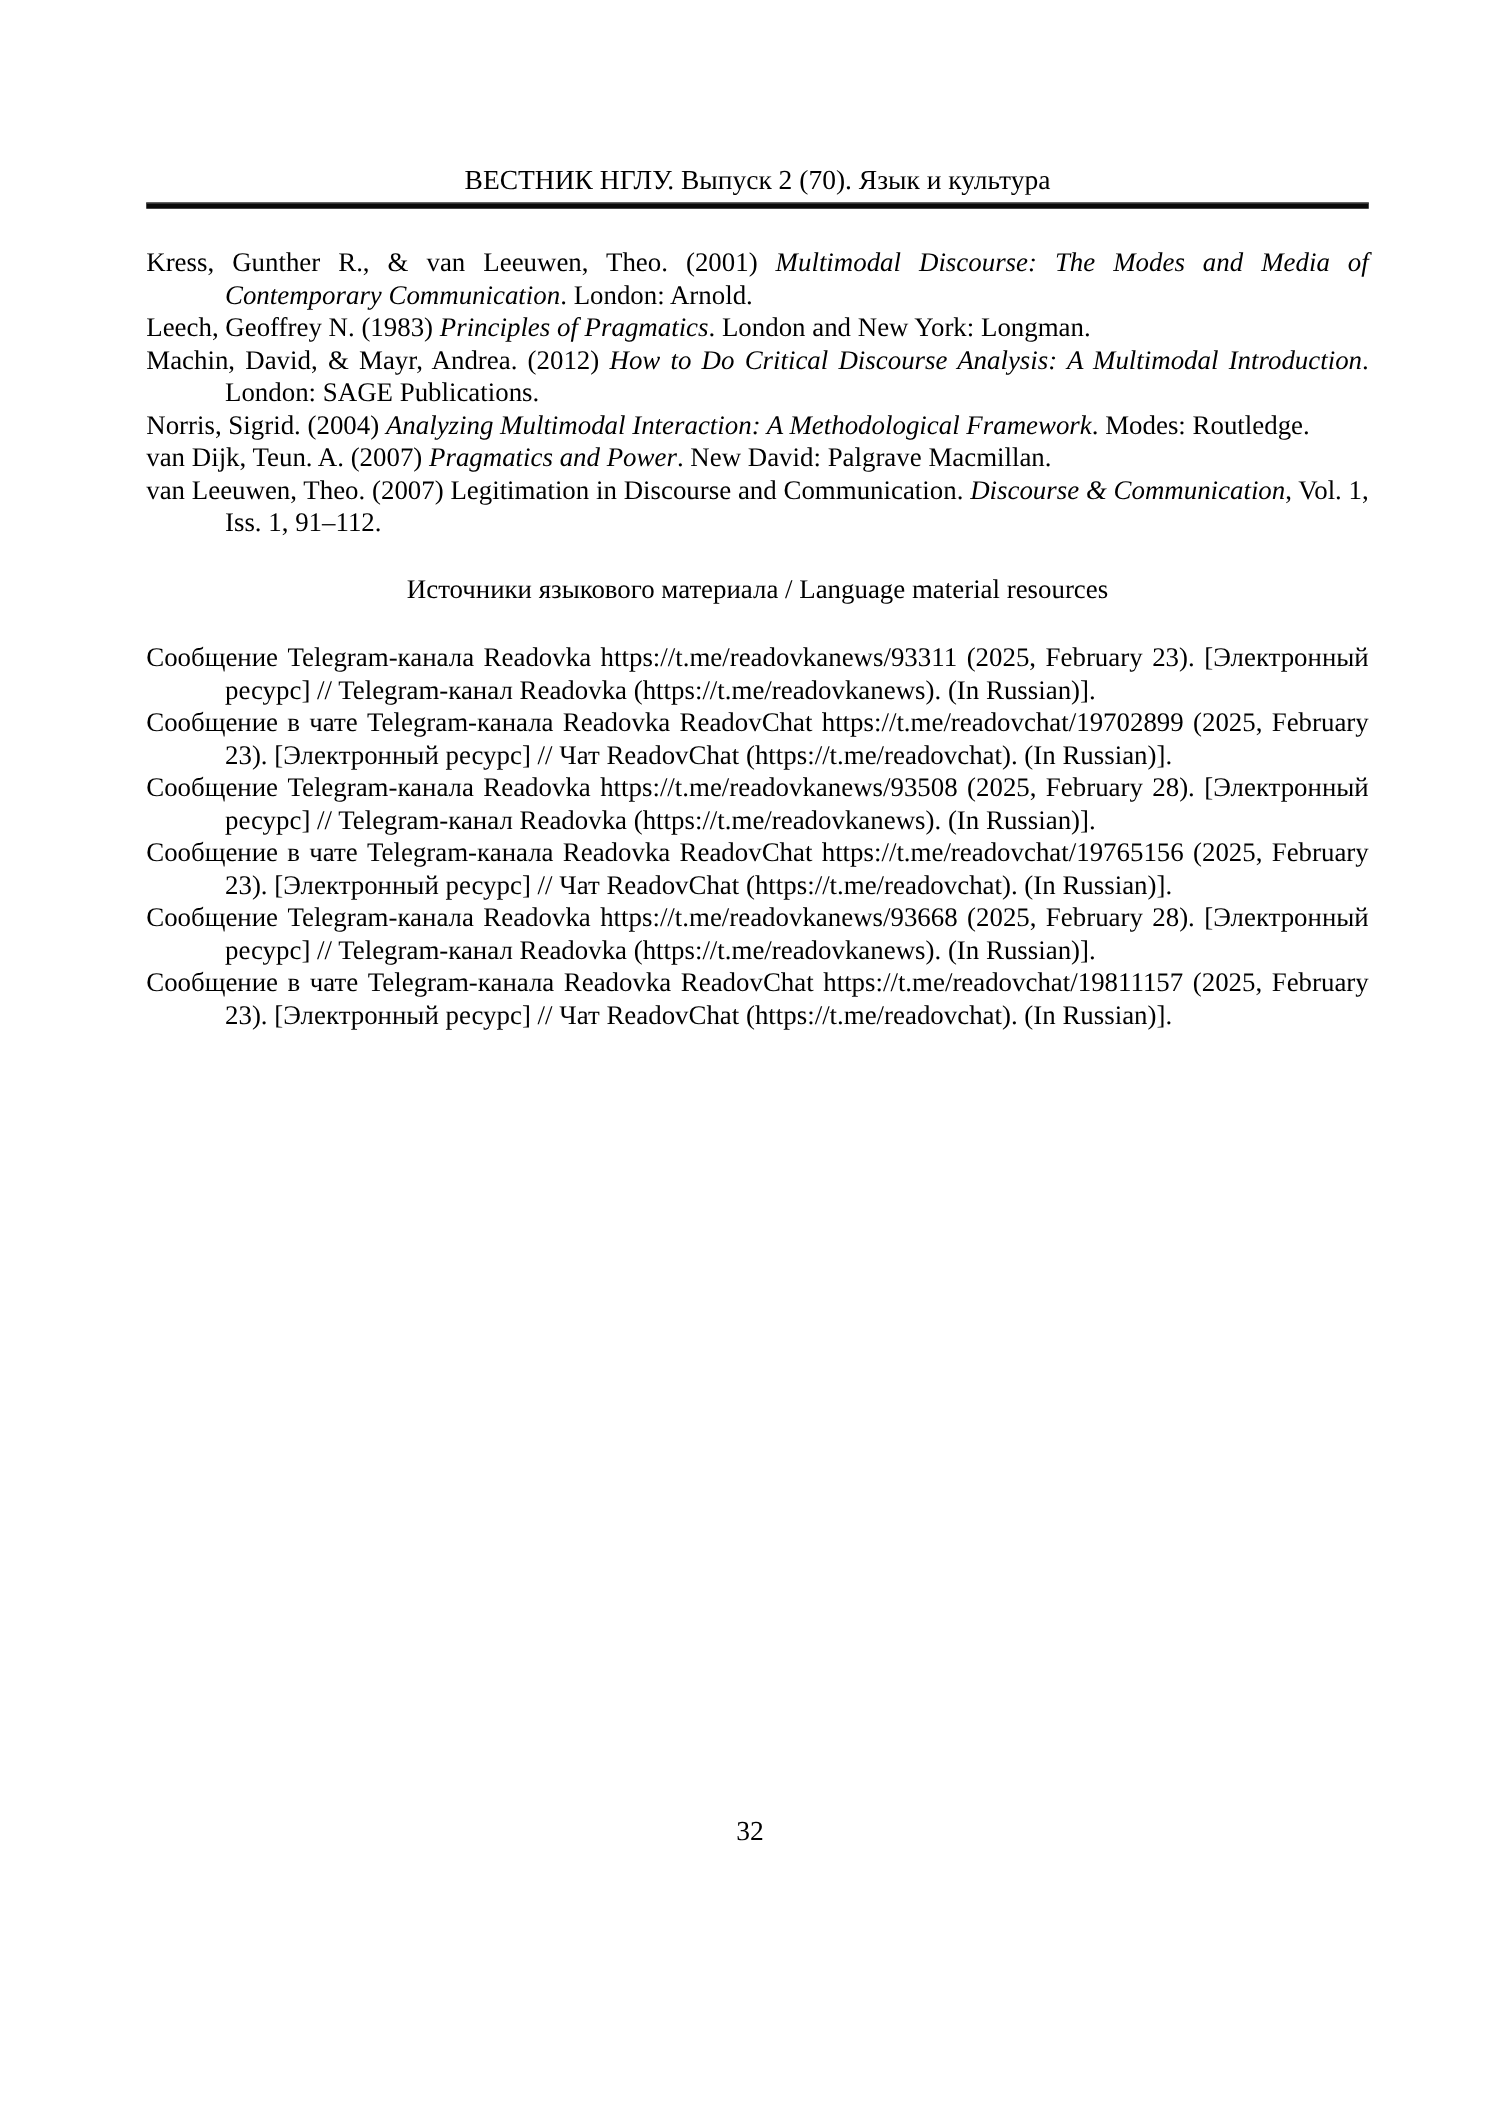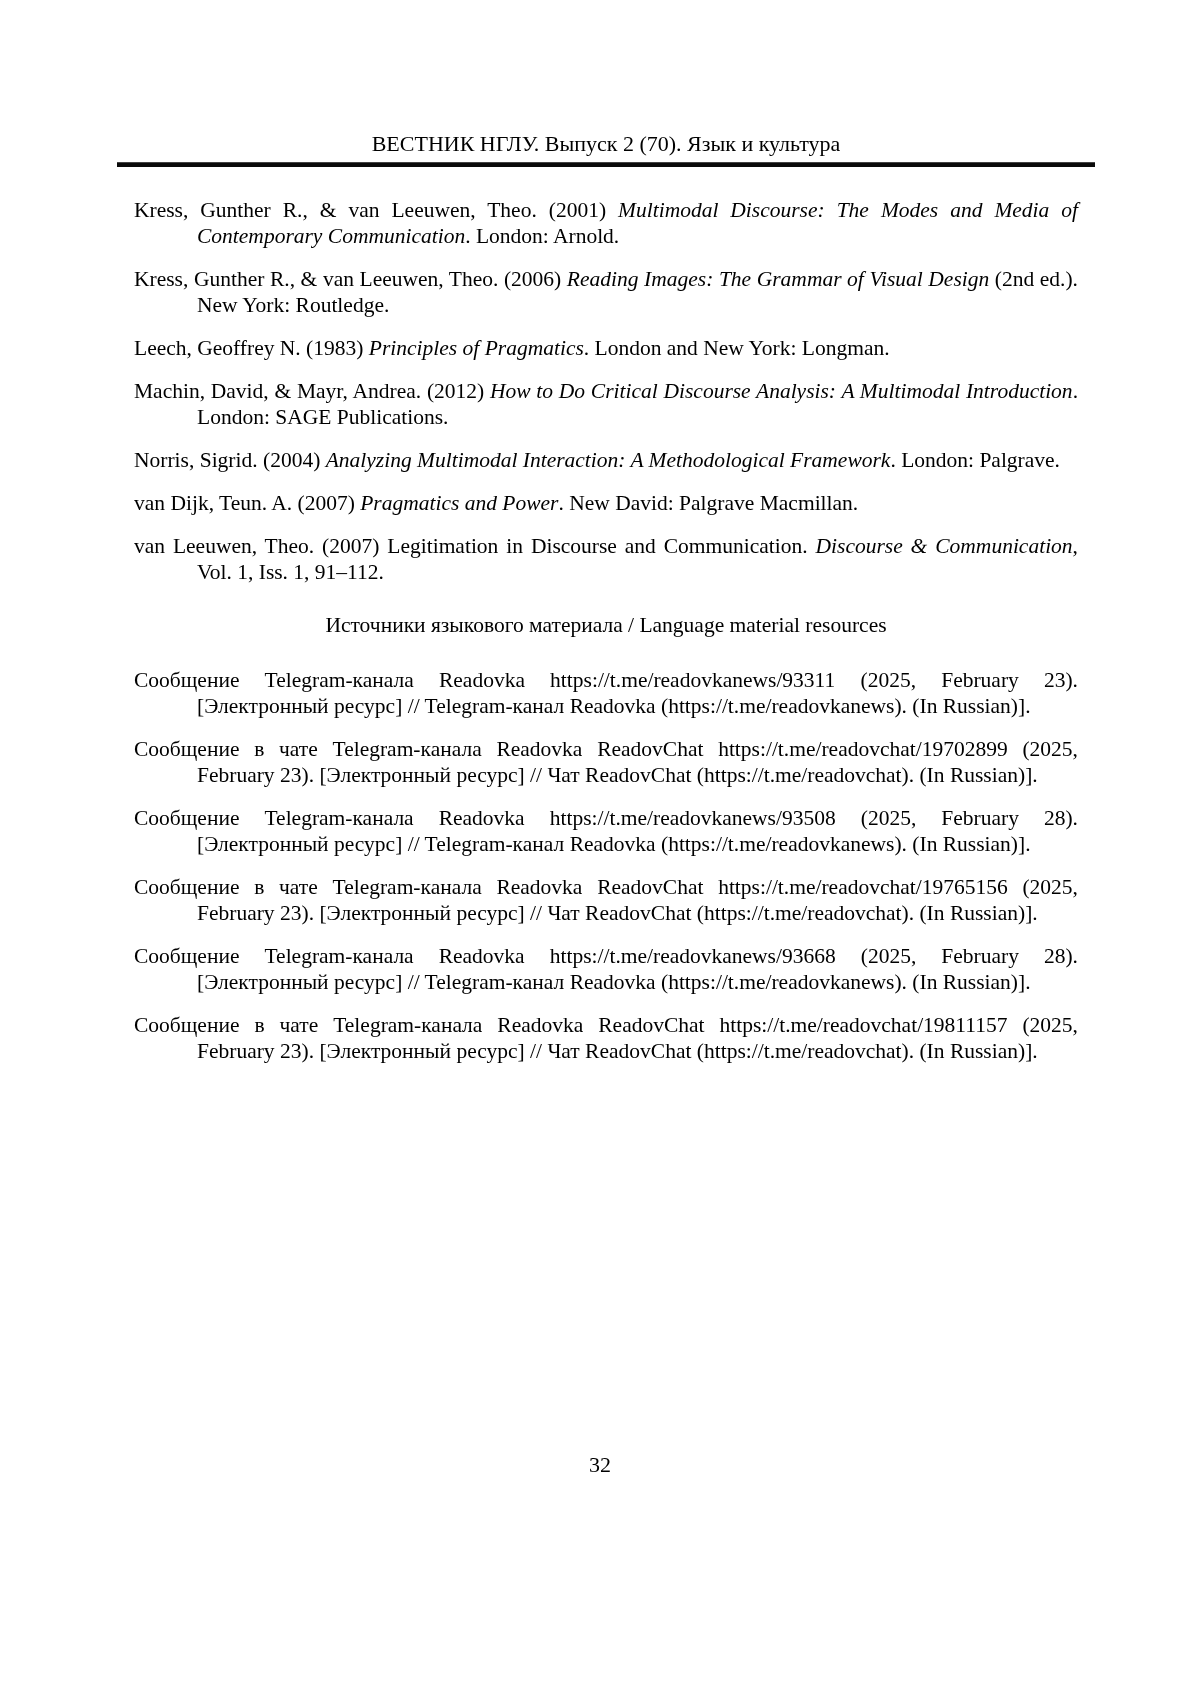--- a/index.html
+++ b/index.html
@@ -33,21 +33,21 @@
   .head-rule {
     margin-top: 5px;
     height: 4px;
     background: #0a0a0a;
     border-top: 1px solid #444;
   }
   .references-list {
     margin-top: 30px;
   }
   .entry {
-    margin: 17px;
+    margin: 0;
     font-size: 21.5px;
     line-height: 26px;
     text-align: justify;
     padding-left: 63px;
     text-indent: -63px;
   }
   .sources-heading {
     margin: 27px 0 29px 0;
     text-align: center;
     font-size: 21.5px;
@@ -69,24 +69,23 @@
 
 <div class="page">
   <div class="content">
 
     <div class="running-head">ВЕСТНИК НГЛУ. Выпуск 2 (70). Язык и культура</div>
 
     <div class="head-rule"></div>
 
     <div class="references-list">
         <p class="entry"><span>Kress, Gunther R., &amp; van Leeuwen, Theo. (2001) </span><i>Multimodal Discourse: The Modes and Media of Contemporary Communication</i><span>. London: Arnold.</span></p>
-        <p class="entry"><span>Kress, Gunther R., &amp; van Leeuwen, Theo. (2006) </span><i>Reading Images: The Grammar of Visual Design</i><span> (2nd ed.). New York: Routledge.</span></p>
         <p class="entry"><span>Leech, Geoffrey N. (1983) </span><i>Principles of Pragmatics</i><span>. London and New York: Longman.</span></p>
         <p class="entry"><span>Machin, David, &amp; Mayr, Andrea. (2012) </span><i>How to Do Critical Discourse Analysis: A Multimodal Introduction</i><span>. London: SAGE Publications.</span></p>
-        <p class="entry"><span>Norris, Sigrid. (2004) </span><i>Analyzing Multimodal Interaction: A Methodological Framework</i><span>. London: Palgrave.</span></p>
+        <p class="entry"><span>Norris, Sigrid. (2004) </span><i>Analyzing Multimodal Interaction: A Methodological Framework</i><span>. Modes: Routledge.</span></p>
         <p class="entry"><span>van Dijk, Teun. A. (2007) </span><i>Pragmatics and Power</i><span>. New David: Palgrave Macmillan.</span></p>
         <p class="entry"><span>van Leeuwen, Theo. (2007) Legitimation in Discourse and Communication. </span><i>Discourse &amp; Communication</i><span>, Vol. 1, Iss. 1, 91–112.</span></p>
       </div>
 
     <div class="sources-heading">Источники языкового материала / Language material resources</div>
 
     <div class="sources-list">
         <p class="entry">Сообщение Telegram-канала Readovka https://t.me/readovkanews/93311 (2025, February 23). [Электронный ресурс] // Telegram-канал Readovka (https://t.me/readovkanews). (In Russian)].</p>
         <p class="entry">Сообщение в чате Telegram-канала Readovka ReadovChat https://t.me/readovchat/19702899 (2025, February 23). [Электронный ресурс] // Чат ReadovChat (https://t.me/readovchat). (In Russian)].</p>
         <p class="entry">Сообщение Telegram-канала Readovka https://t.me/readovkanews/93508 (2025, February 28). [Электронный ресурс] // Telegram-канал Readovka (https://t.me/readovkanews). (In Russian)].</p>

